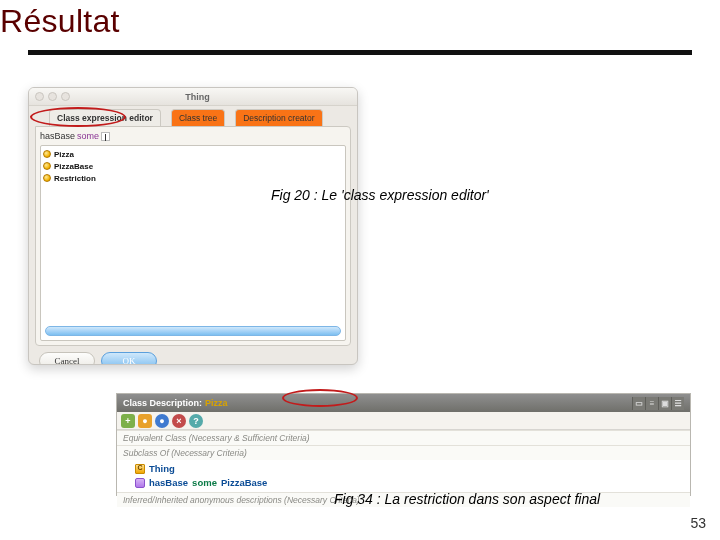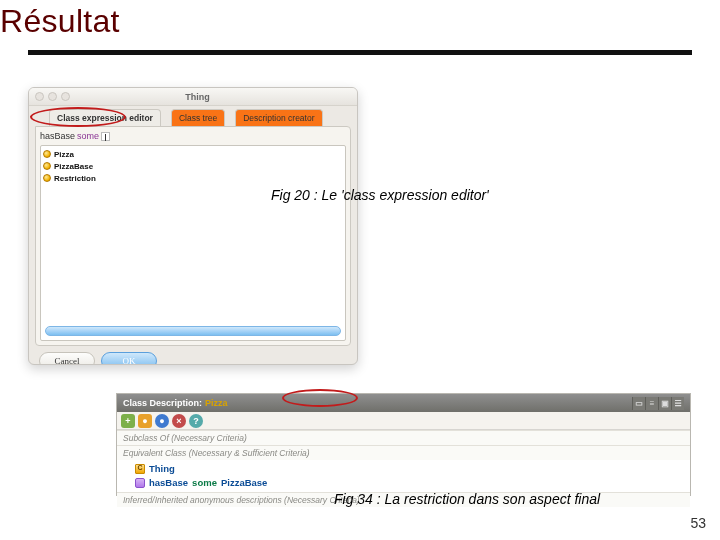--- a/index.html
+++ b/index.html
@@ -340,22 +340,22 @@
         <div class="hicon">☰</div>
       </div>
     </div>
     <div class="desc-toolbar">
       <div class="ticon add">+</div>
       <div class="ticon sun">●</div>
       <div class="ticon prop">●</div>
       <div class="ticon del">×</div>
       <div class="ticon q">?</div>
     </div>
+    <div class="section-hdr">Equivalent Class (Necessary &amp; Sufficient Criteria)</div>
     <div class="section-hdr">Subclass Of (Necessary Criteria)</div>
-    <div class="section-hdr">Equivalent Class (Necessary &amp; Sufficient Criteria)</div>
     <div class="subclass-row">
       <span class="class-icon c"></span>
       <span class="blue-link">Thing</span>
     </div>
     <div class="subclass-row hasbase-row">
       <span class="rel-icon"></span>
       <span class="blue-link">hasBase</span>
       <span class="kw-some">some</span>
       <span class="kw-target">PizzaBase</span>
     </div>

